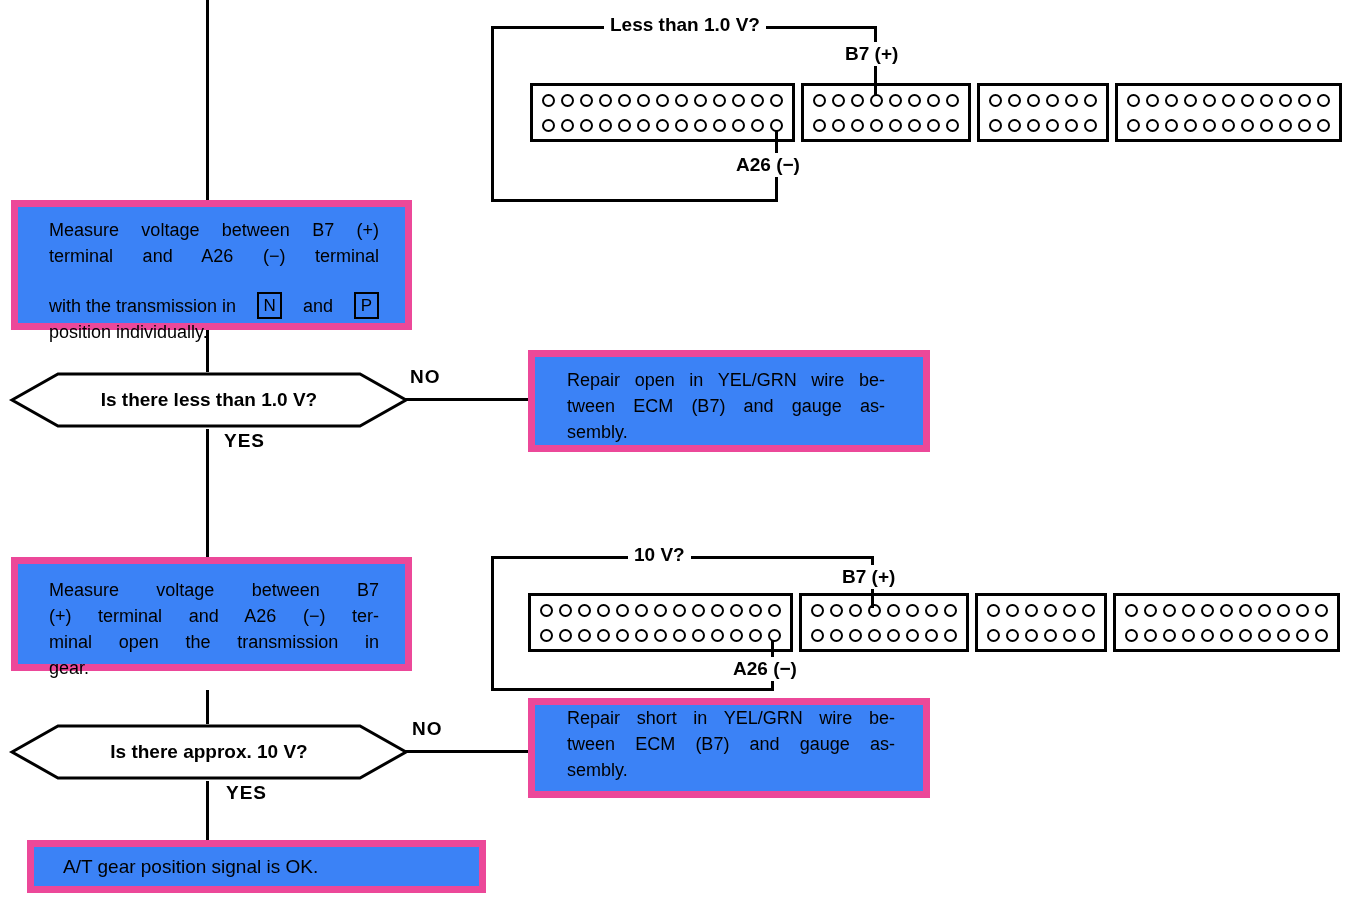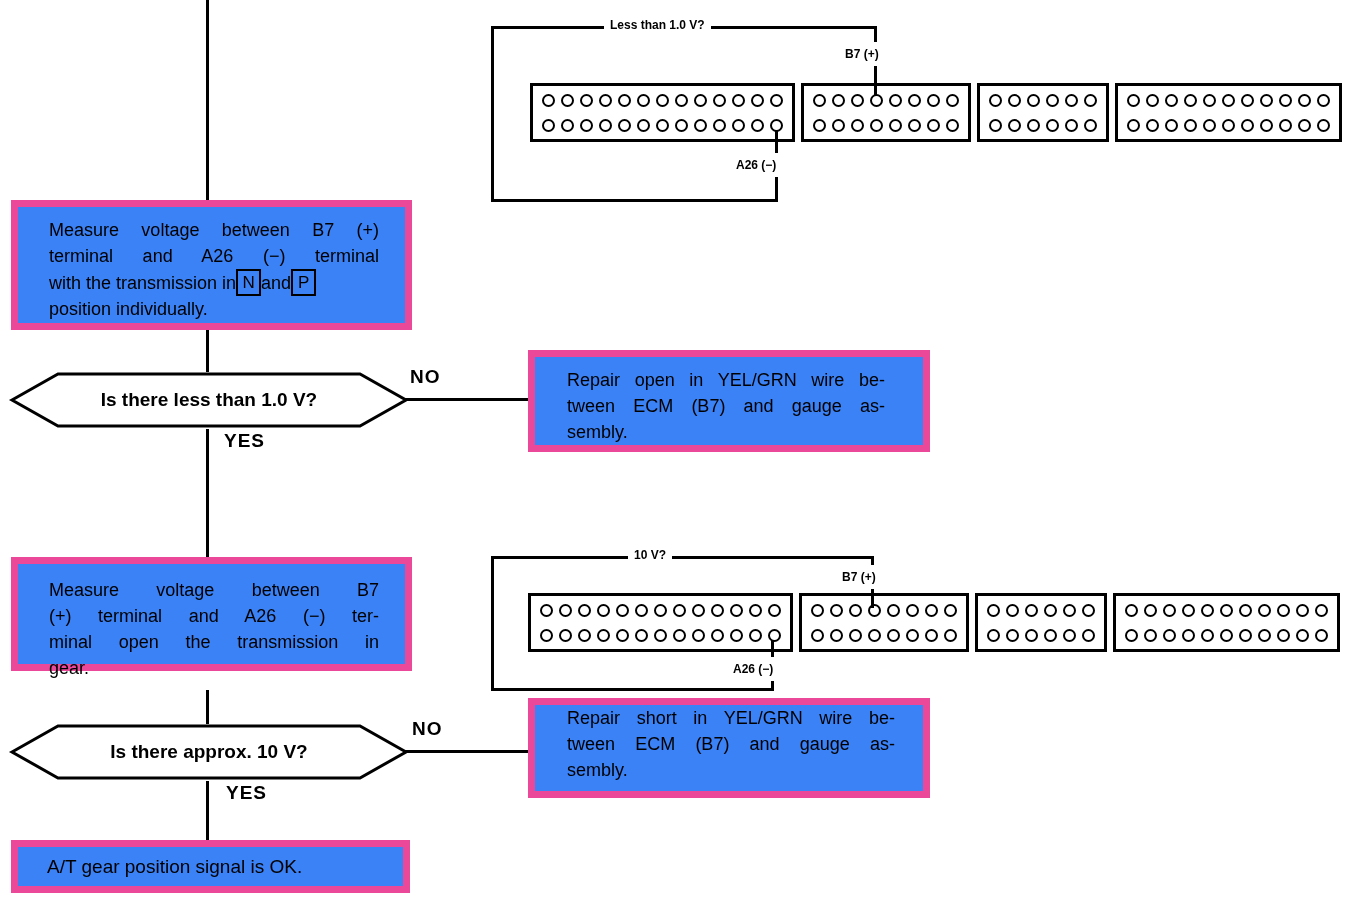--- a/index.html
+++ b/index.html
@@ -9,21 +9,21 @@
   }
   .vl{position:absolute;width:3px;background:#000;}
   .hl{position:absolute;height:3px;background:#000;}
   .box{
     position:absolute;border:7px solid #ec4899;background:#3b82f6;box-sizing:border-box;
     font-weight:normal;font-size:18px;line-height:26px;
   }
   .process{padding:10px 26px 0 31px;}
   .pline{white-space:nowrap;}
   .jl{text-align:justify;text-align-last:justify;white-space:normal;}
-  .l3{display:flex;align-items:center;justify-content:flex-start;}
+  .l3{display:flex;align-items:center;justify-content:space-between;margin-top:23px;}
   .gearbox{
     display:inline-flex;align-items:center;justify-content:center;
     width:21px;height:23px;border:2.5px solid #000;font-size:17px;line-height:17px;
   }
   .hexwrap{position:absolute;}
   .hexwrap svg{display:block;}
   .hexlabel{
     position:absolute;inset:0;display:flex;align-items:center;justify-content:center;
     font-weight:bold;font-size:19px;
   }
@@ -31,21 +31,21 @@
   .endbox{display:flex;align-items:center;padding-left:32px;font-size:19px;}
   .conn-row{position:absolute;display:flex;gap:6px;}
   .conn-block{
     box-sizing:border-box;height:59px;border:3px solid #000;background:#fff;
     padding:7px 0;display:flex;flex-direction:column;justify-content:space-between;
   }
   .pin-row{display:flex;justify-content:center;height:14px;}
   .cell{width:19px;height:14px;display:flex;align-items:center;justify-content:center;}
   .pin{width:9px;height:9px;border:2.5px solid #000;border-radius:50%;background:#fff;box-sizing:content-box;}
   .wire-label{
-    position:absolute;background:#fff;font-weight:bold;font-size:12px;
+    position:absolute;background:#fff;font-weight:bold;font-size:19px;
     padding:0 6px;white-space:nowrap;line-height:24px;
   }
 </style>
 </head>
 <body>
 
 <div class="stage">
 
   <div class="vl" style="left:206px;top:0;height:200px;"></div>
   <div class="vl" style="left:206px;top:330px;height:42px;"></div>
@@ -97,21 +97,21 @@
   <div class="hl" style="left:404px;top:750px;width:124px;"></div>
   <div class="branch-label" style="left:412px;top:718px;">NO</div>
   <div class="branch-label" style="left:226px;top:782px;">YES</div>
 
   <div class="box" style="left:528px;top:698px;width:402px;height:100px;padding:0 28px 0 32px;">
     <div class="pline jl">Repair short in YEL/GRN wire be-</div>
     <div class="pline jl">tween ECM (B7) and gauge as-</div>
     <div class="pline">sembly.</div>
   </div>
 
-  <div class="box endbox" style="left:11px;top:840px;width:399px;height:53px;padding-left:29px;">
+  <div class="box endbox" style="left:27px;top:840px;width:459px;height:53px;padding-left:29px;">
     <span>A/T gear position signal is OK.</span>
   </div>
 
   <div class="conn-row" style="left:530px;top:83px;">
       <div class="conn-block" style="width: 265px;">
         <div class="pin-row">
           <span class="cell">
             <span class="pin"></span>
           </span>
           <span class="cell">

